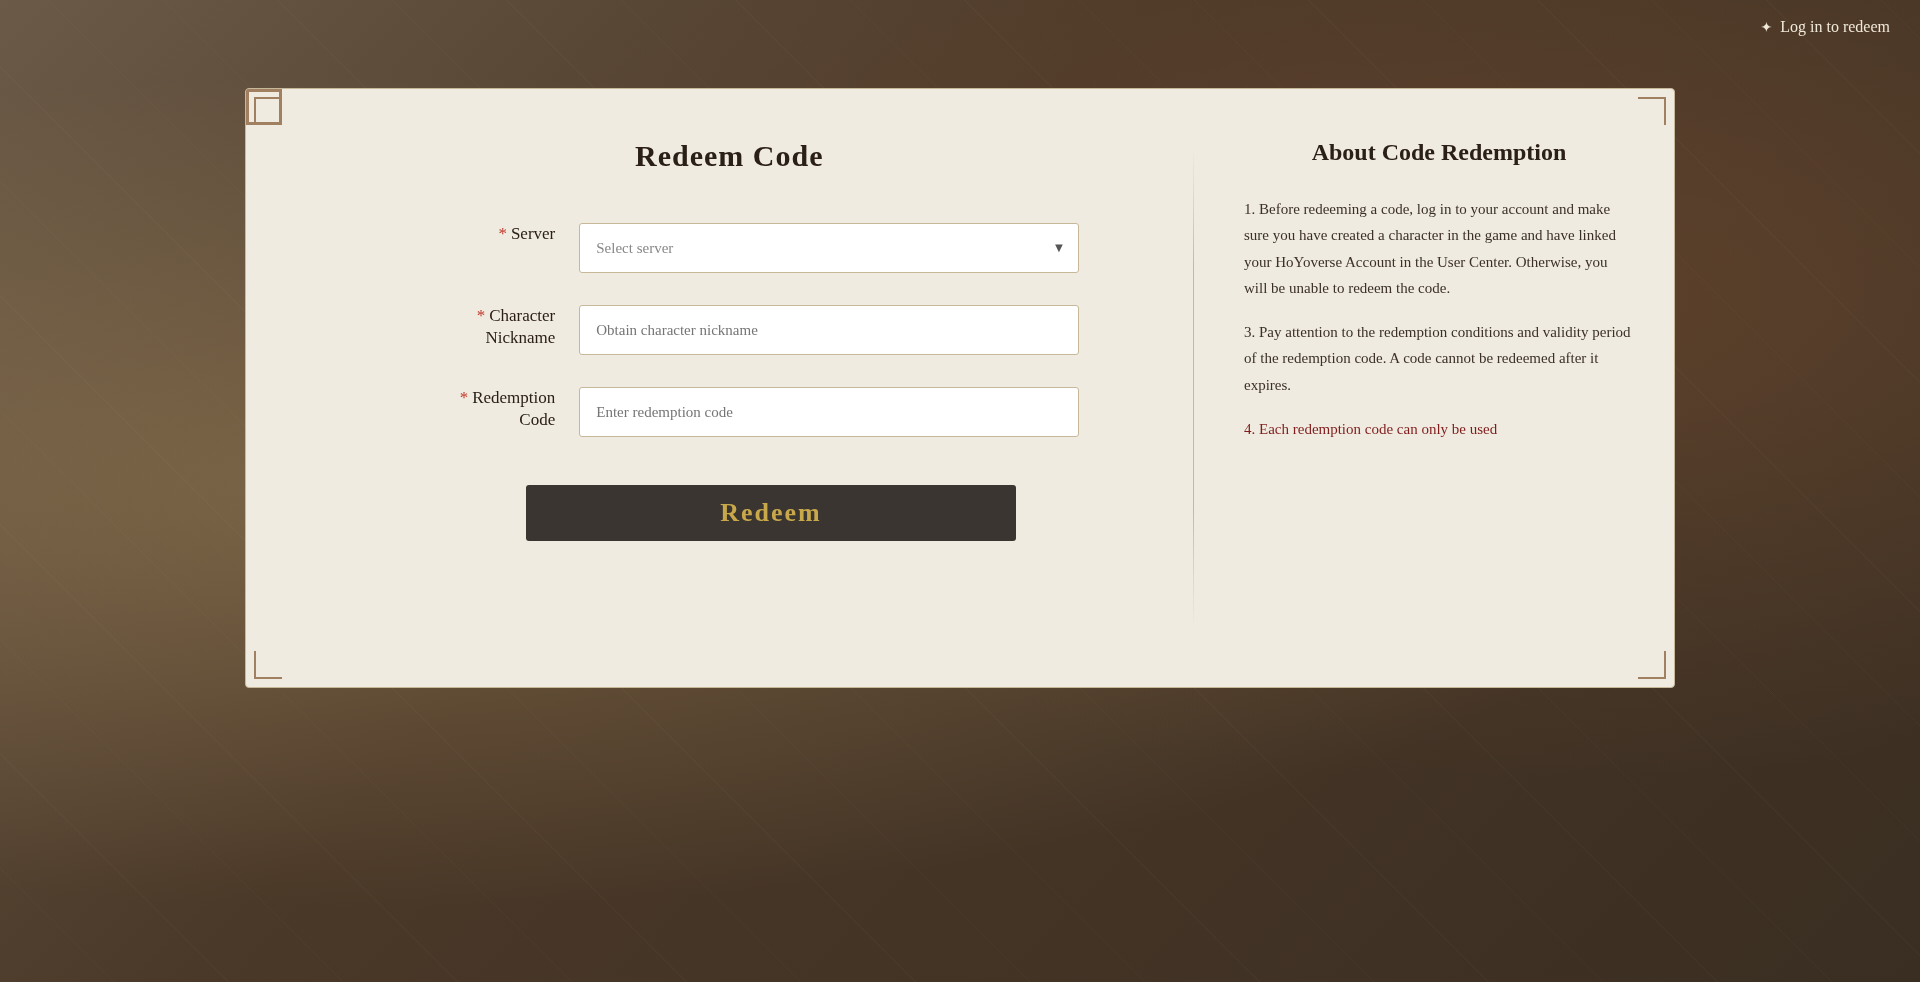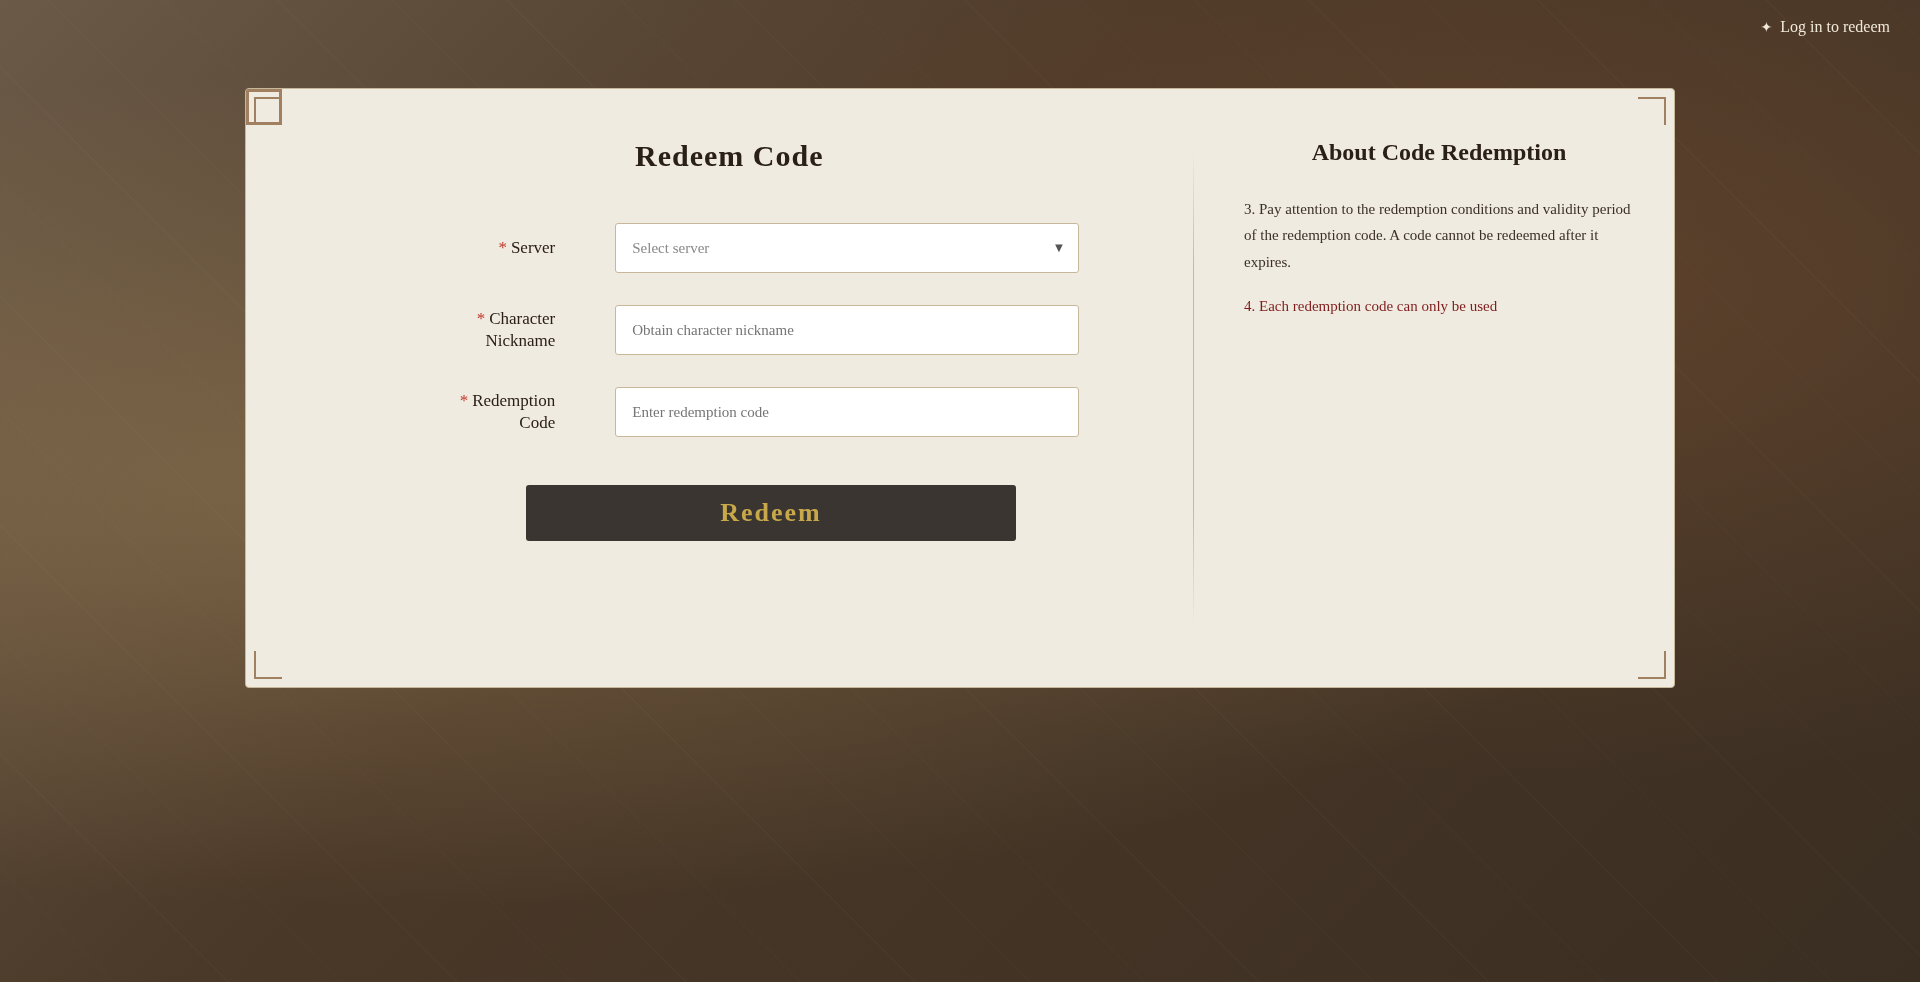--- a/index.html
+++ b/index.html
@@ -125,23 +125,21 @@
       font-weight: bold;
       color: #2a2018;
       margin-bottom: 50px;
       letter-spacing: 1px;
     }
 
     .form-group {
       width: 100%;
       max-width: 700px;
       display: flex;
-      align-items: center;
       margin-bottom: 32px;
-      gap: 36px;
     }
 
     .form-label {
       min-width: 200px;
       text-align: right;
       padding-right: 24px;
       font-size: 17px;
       color: #2a2018;
       line-height: 1.3;
       position: relative;
@@ -310,18 +308,19 @@
     </div>
 
     <button class="redeem-btn">Redeem</button>
   </div>
 
   <div class="divider"></div>
 
   <div class="right-panel">
     <h2 class="right-title">About Code Redemption</h2>
     <div class="right-content">
+      <p style="margin-bottom:18px;">1. Before redeeming a code, log in to your account and make sure you have created a character in the game and have linked your HoYoverse Account in the User Center. Otherwise, you will be unable to redeem the code.</p>
       <p style="margin-bottom:18px;margin-top:10px;">3. Pay attention to the redemption conditions and validity period of the redemption code. A code cannot be redeemed after it expires.</p>
       <p class="faded">4. Each redemption code can only be used</p>
     </div>
   </div>
 
 </div>
 
 </body></html>

